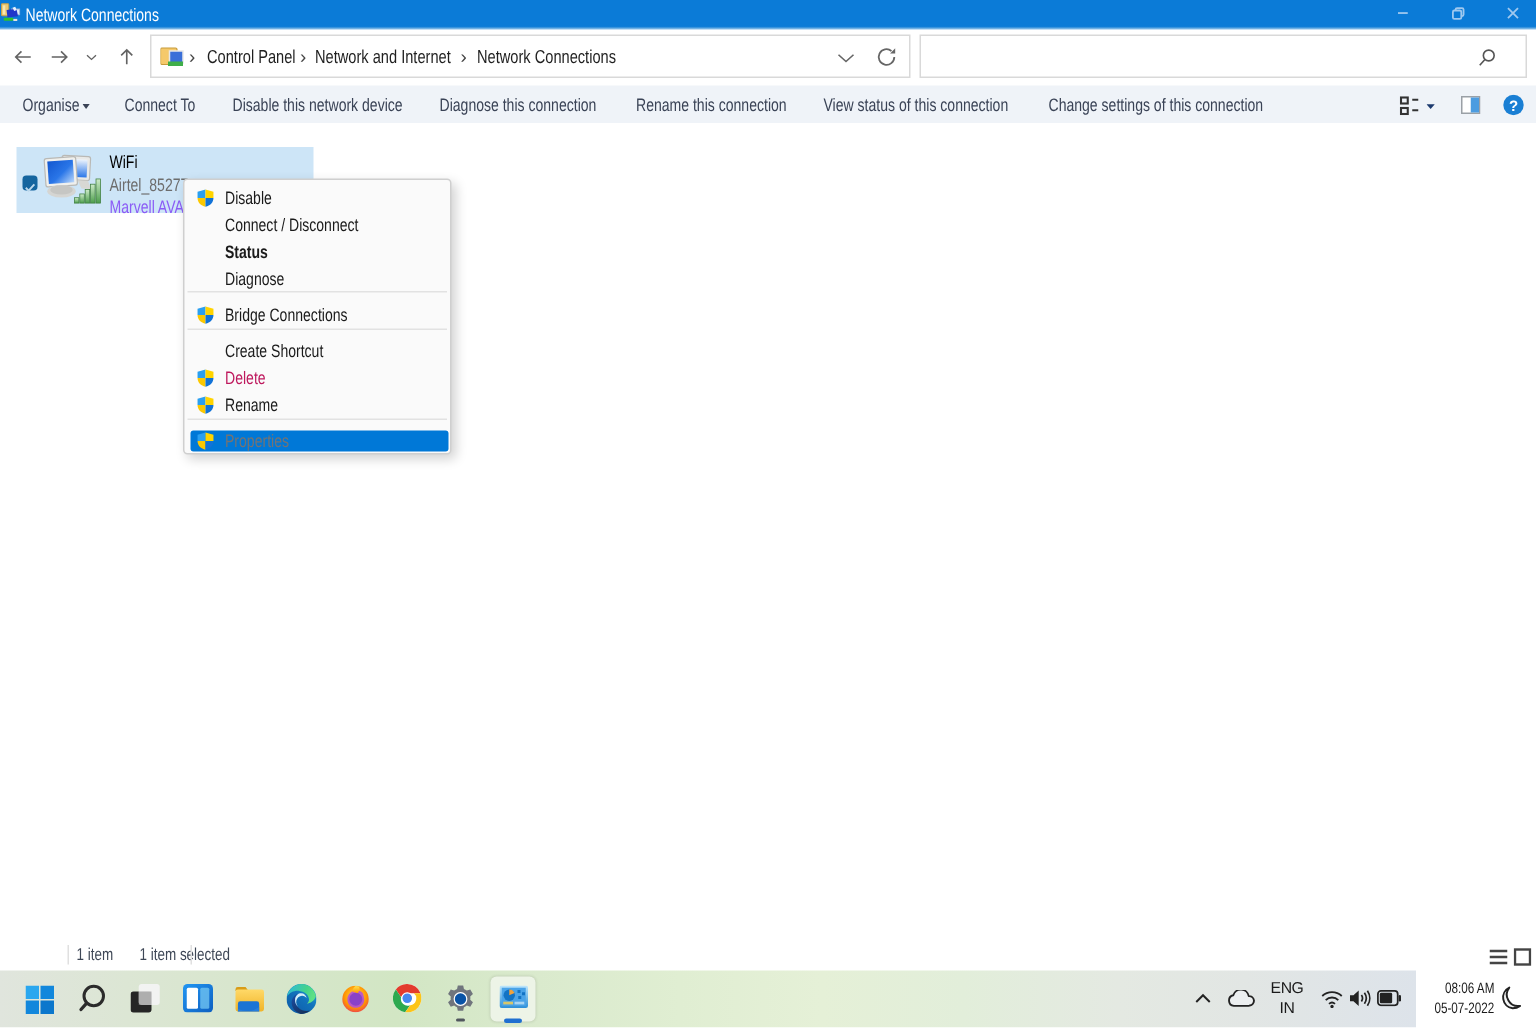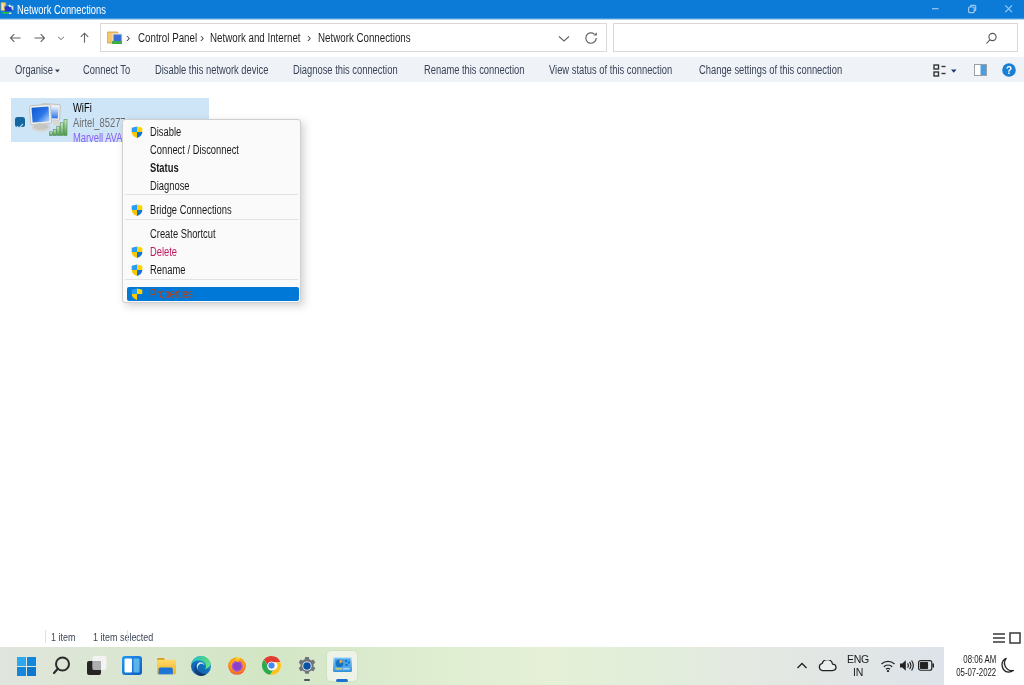--- a/index.html
+++ b/index.html
@@ -204,21 +204,21 @@
     <div class="mi" style="top:125px;color:#be185d"><span class="sx">Delete</span></div>
     <svg class="shield" style="top:144px" viewBox="0 0 12 12">
         <use href="#sh"></use>
       </svg>
     <div class="mi" style="top:143px"><span class="sx">Rename</span></div>
     <div class="msep" style="top:159px"></div>
     <div id="prophl"></div>
     <svg class="shield" style="top:168px" viewBox="0 0 12 12">
         <use href="#sh"></use>
       </svg>
-    <div class="mi" style="top:167px;color:#c2410c"><span class="sx">Properties</span></div>
+    <div class="mi" style="top:167px;color:#737373"><span class="sx">Properties</span></div>
   </div>
 </div>
 
 <svg width="0" height="0">
     <defs>
   <g id="sh">
     <path d="M6 0.4 L0.7 1.8 V6 H6 Z" fill="#2a9ff0"></path>
     <path d="M6 0.4 L11.3 1.8 V6 H6 Z" fill="#ffd400"></path>
     <path d="M0.7 6 H6 V11.9 C2.9 11.1 0.7 9 0.7 6 Z" fill="#fcc800"></path>
     <path d="M6 6 H11.3 C11.3 9 9.1 11.1 6 11.9 Z" fill="#1173d8"></path>

